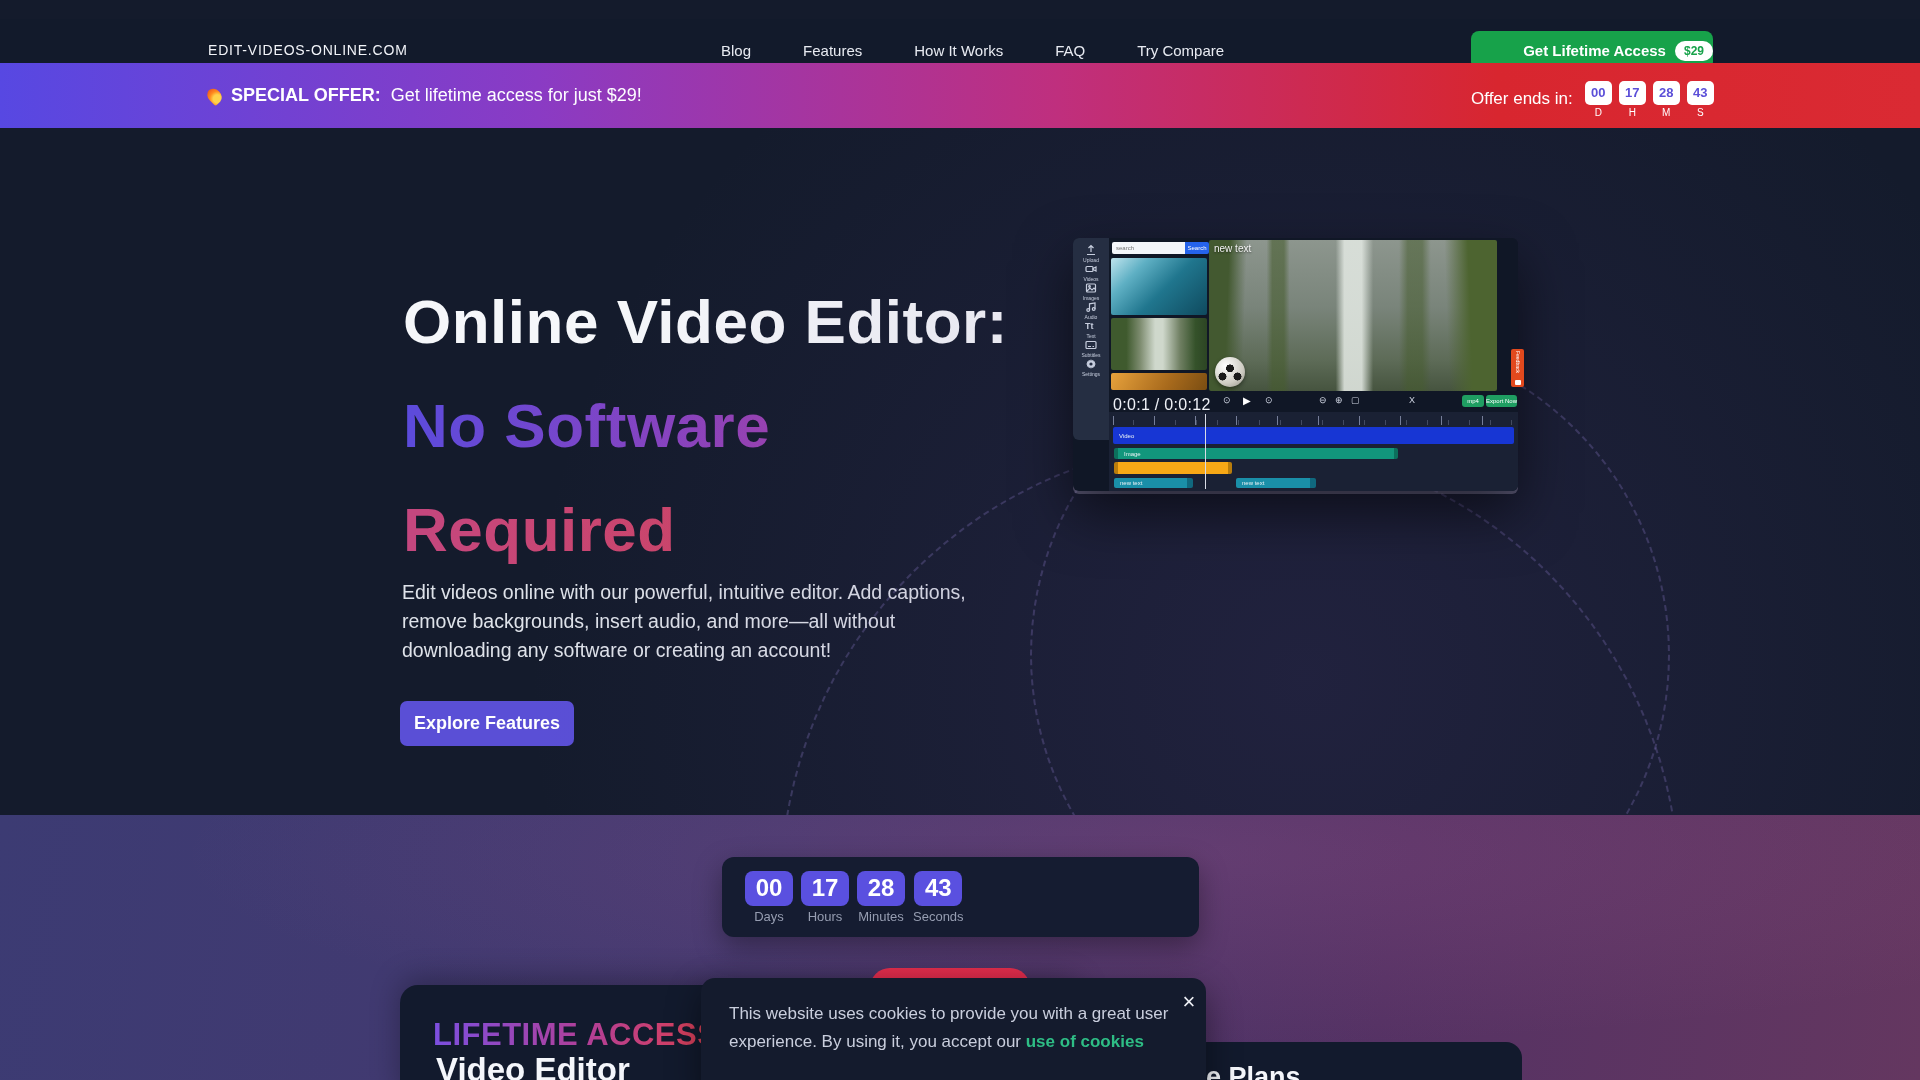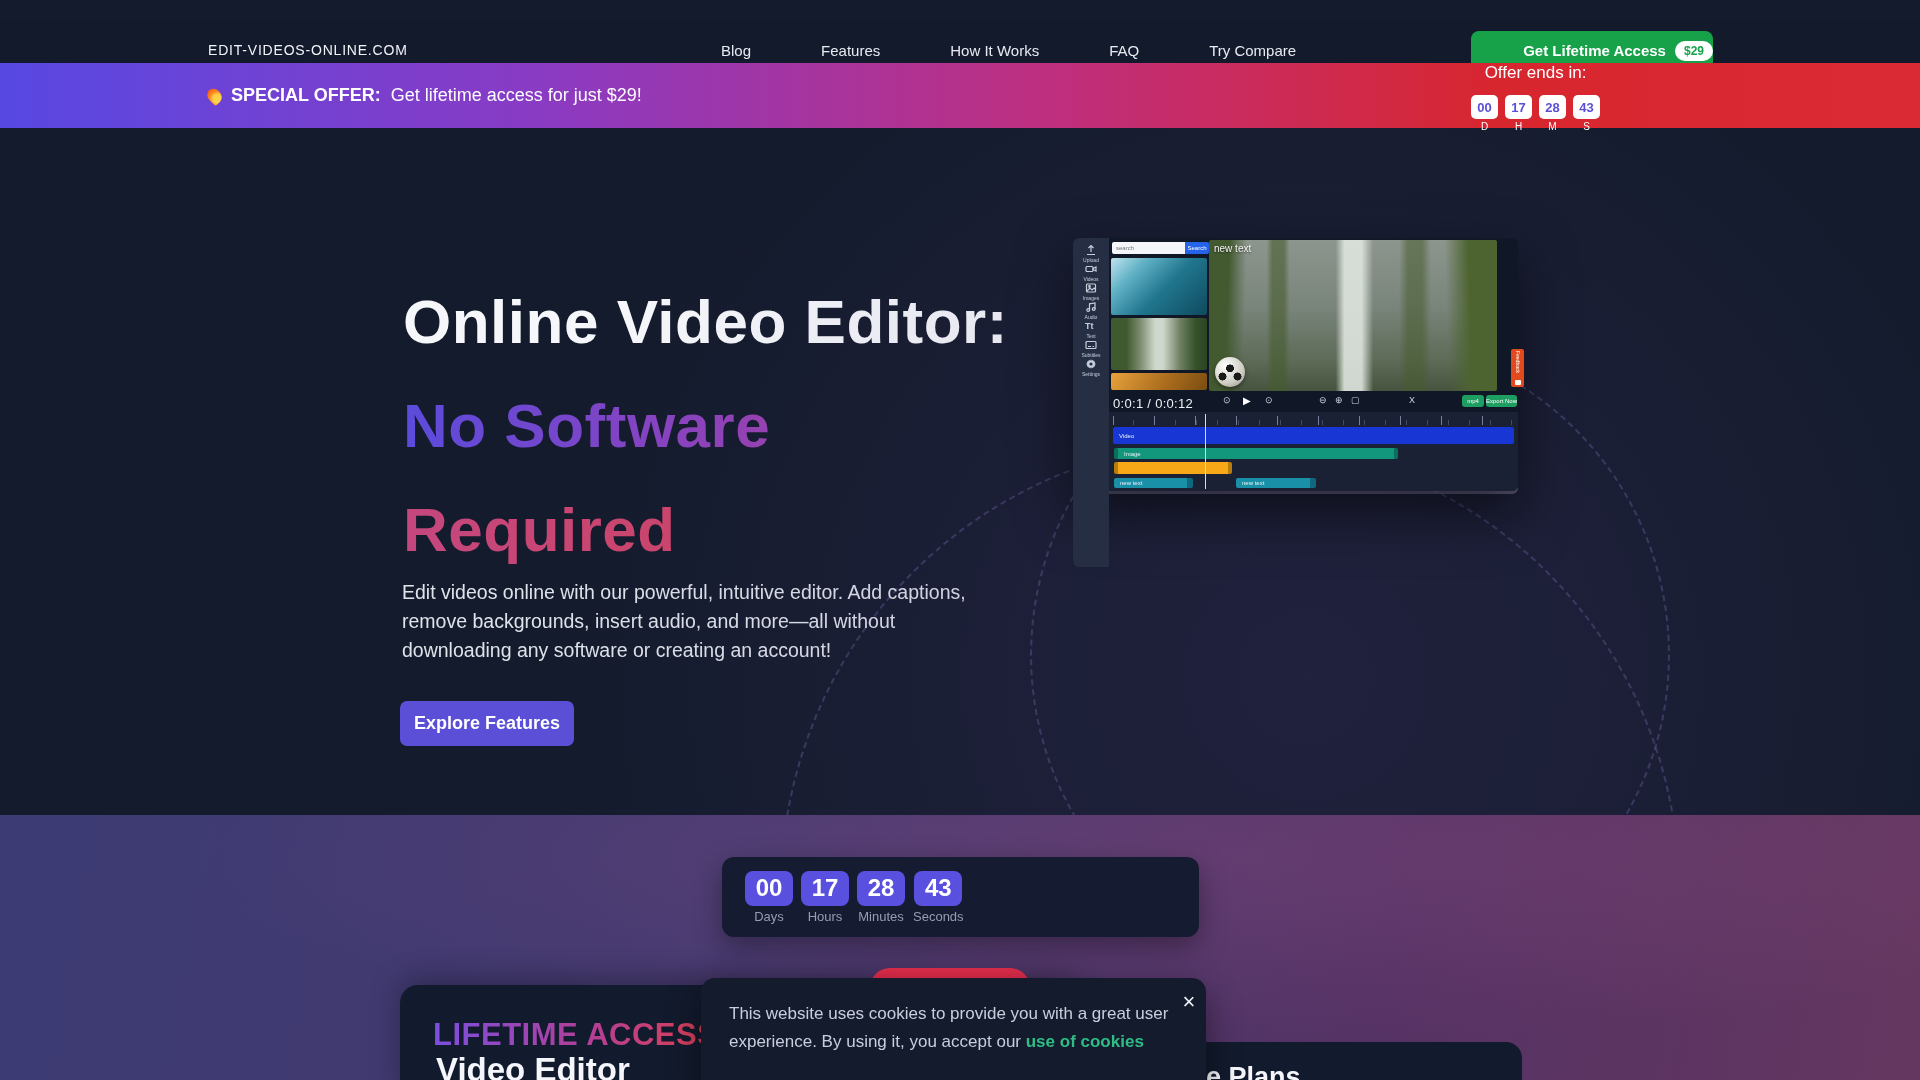--- a/index.html
+++ b/index.html
@@ -6,54 +6,54 @@
   html,body { width:1920px; height:1080px; }
   body {
     position:relative; overflow:hidden;
     background:#141b2c;
     font-family:"Liberation Sans", sans-serif;
     color:#eef1f7;
   }
   
   .navbar{position:absolute;left:0;top:0;width:1920px;height:63px;background:#121a2b;z-index:30;margin-top:19px;}
   .nav-logo{position:absolute;left:208px;top:23px;font-size:14px;letter-spacing:.8px;color:#f2f4f9;font-weight:400;}
-  .nav-links{position:absolute;left:721px;top:0;height:63px;display:flex;align-items:center;gap:70px;}
+  .nav-links{position:absolute;left:721px;top:0;height:63px;display:flex;align-items:center;gap:52px;}
   .nav-link{font-size:15px;color:#e8ebf2;cursor:pointer;white-space:nowrap;}
   .nav-cta{position:absolute;left:1471px;top:12px;width:242px;height:39px;background:#17a24a;border:none;border-radius:8px;display:flex;align-items:center;justify-content:flex-end;gap:9px;cursor:pointer;}
   .nav-cta-label{color:#fff;font-size:15px;font-weight:bold;}
   .nav-cta-badge{background:#fff;color:#17a24a;font-size:12px;font-weight:bold;border-radius:999px;padding:3px 9px;}
   
   .offer-banner{position:absolute;left:0;top:63px;width:1920px;height:65px;z-index:30;
     background:linear-gradient(90deg,#5748e2 0%,#8a3bc4 28%,#bf2f7e 55%,#d8262f 78%,#da2a33 100%);}
   .offer-left{position:absolute;left:208px;top:0;height:65px;display:flex;align-items:center;gap:10px;}
   .flame{width:13px;height:16px;background:radial-gradient(circle at 50% 75%,#ffd24a 0 30%,#ff8a1e 55%,#e8491f 100%);border-radius:50% 50% 50% 2px;transform:rotate(-45deg);}
   .offer-bold{font-size:18px;font-weight:bold;color:#fff;}
   .offer-msg{font-size:18px;color:#fdfdff;}
-  .offer-right{position:absolute;left:1471px;top:0;height:72px;display:flex;align-items:center;gap:12px;flex-direction:column;}
+  .offer-right{position:absolute;left:1471px;top:0;height:72px;display:flex;align-items:center;gap:12px;}
   .offer-ends{font-size:17px;color:#fff;}
   .mini-count{display:flex;gap:7px;}
   .mini-cell{display:flex;flex-direction:column;align-items:center;gap:2px;}
   .mini-box{width:27px;height:24px;background:#fff;border-radius:5px;display:flex;align-items:center;justify-content:center;font-size:13px;font-weight:bold;color:#5b4fd8;}
   .mini-unit{font-size:10px;color:#fff;}
   
   .hero{position:absolute;left:0;top:128px;width:1920px;height:687px;background:#141b2c;overflow:hidden;}
   .hero::after{content:"";position:absolute;inset:0;background:radial-gradient(circle at 68% 80%,rgba(84,60,134,.20),transparent 55%);}
   .dashed-circle{position:absolute;border:2px dashed rgba(150,132,216,.28);border-radius:50%;}
   .circle-1{left:1030px;top:207px;width:640px;height:640px;}
   .circle-2{left:780px;top:312px;width:900px;height:900px;}
   .hero-title{position:absolute;left:403px;top:142px;font-size:62px;font-weight:bold;line-height:104px;letter-spacing:.5px;}
   .hero-title .l1{color:#f5f7fa;}
   .grad-text{-webkit-background-clip:text;background-clip:text;color:transparent;}
   .hero-title .l2{background-image:linear-gradient(90deg,#5b4bdc,#8a43c0 45%,#c23f8e);}
   .hero-title .l3{background-image:linear-gradient(90deg,#c4477f,#d84352);}
   .hero-desc{position:absolute;left:402px;top:450px;width:590px;font-size:19.5px;line-height:29px;color:#dfe3ea;}
   .hero-cta{position:absolute;left:400px;top:573px;width:174px;height:45px;background:#5a4fd6;color:#fff;border:none;border-radius:7px;font-size:18px;font-weight:600;font-family:inherit;cursor:pointer;}
   
   .editor{position:absolute;left:1073px;top:238px;width:445px;height:253px;background:#101726;border-radius:6px;box-shadow:0 22px 55px rgba(0,0,0,.55),0 3px 0 rgba(205,195,235,.35);z-index:5;}
-  .ed-sidebar{position:absolute;left:0;top:0;width:36px;height:329px;background:#252e42;border-radius:6px 0 0 6px;display:flex;flex-direction:column;align-items:center;padding-top:6px;gap:0;}
+  .ed-sidebar{position:absolute;left:0;top:0;width:36px;height:202px;background:#252e42;border-radius:6px 0 0 6px;display:flex;flex-direction:column;align-items:center;padding-top:6px;gap:0;}
   .ed-side-item{display:flex;flex-direction:column;align-items:center;gap:1px;cursor:pointer;}
   .ed-side-item svg{display:block;}
   .ed-side-label{font-size:5px;color:#c7cede;}
   .ed-search-input{position:absolute;left:39px;top:4px;width:73px;height:12px;background:#f4f6fa;border:none;border-radius:2px 0 0 2px;font-size:6px;padding:0 4px;color:#333;}
   .ed-search-btn{position:absolute;left:112px;top:4px;width:24px;height:12px;background:#2563eb;color:#fff;border:none;border-radius:0 2px 2px 0;font-size:6px;cursor:pointer;font-family:inherit;}
   .thumb{position:absolute;left:38px;width:96px;border-radius:2px;cursor:pointer;}
   .thumb-1{top:20px;height:57px;background:linear-gradient(135deg,#bfe4ee 0%,#5fb0c4 25%,#20768e 55%,#0f4a5e 100%);}
   .thumb-2{top:80px;height:52px;background:linear-gradient(90deg,#3f5a2e 0 16%,#7b8a6d 30%,#cfd8cc 46% 54%,#6f7f62 72%,#35522a 88%,#2c4524 100%);}
   .thumb-3{top:135px;height:17px;background:linear-gradient(120deg,#e8a23c,#a86a1c 60%,#7a4d12);}
   .ed-preview{position:absolute;left:136px;top:2px;width:288px;height:151px;border-radius:2px;overflow:hidden;cursor:pointer;
@@ -68,21 +68,21 @@
     background:
       radial-gradient(circle at 50% 38%,#1a1a1a 0 16%,transparent 17%),
       radial-gradient(circle at 25% 65%,#1a1a1a 0 13%,transparent 14%),
       radial-gradient(circle at 75% 65%,#1a1a1a 0 13%,transparent 14%),
       radial-gradient(circle at 35% 30%,#ffffff,#cfcdc4 60%,#8f8d84 100%);
     box-shadow:0 2px 4px rgba(0,0,0,.4);}
   .ed-feedback{position:absolute;left:438px;top:111px;width:13px;height:38px;background:#e2491d;border-radius:2px;display:flex;flex-direction:column;align-items:center;justify-content:space-between;padding:2px 0;cursor:pointer;}
   .ed-feedback span{writing-mode:vertical-rl;font-size:5px;color:#fff;}
   .ed-feedback i{width:6px;height:5px;background:#fff;border-radius:1px;}
   .ed-toolbar{position:absolute;left:36px;top:155px;width:409px;height:18px;}
-  .ed-time{position:absolute;left:4px;top:3px;font-size:13px;color:#eef1f7;letter-spacing:.3px;}
+  .ed-time{position:absolute;left:4px;top:3px;font-size:16px;color:#eef1f7;letter-spacing:.3px;}
   .ed-tool-ic{position:absolute;top:2px;font-size:9px;color:#cdd3e0;cursor:pointer;}
   .ic-rec{left:114px;} .ic-play{left:134px;font-size:10px;color:#fff;} .ic-rec2{left:156px;}
   .ic-zout{left:210px;} .ic-zin{left:226px;} .ic-fit{left:242px;} .ic-del{left:300px;}
   .ed-format{position:absolute;left:353px;top:2px;width:22px;height:12px;background:#1f9e62;color:#fff;border:none;border-radius:3px;font-size:6px;cursor:pointer;font-family:inherit;}
   .ed-export{position:absolute;left:377px;top:2px;width:31px;height:12px;background:#1f9e62;color:#fff;border:none;border-radius:3px;font-size:6px;cursor:pointer;font-family:inherit;}
   .ed-timeline{position:absolute;left:36px;top:174px;width:409px;height:79px;background:#1a2134;border-radius:0 0 6px 0;}
   .ed-ruler{position:absolute;left:4px;top:2px;width:401px;height:11px;cursor:pointer;
     background:
       repeating-linear-gradient(90deg,#767e99 0 1px,transparent 1px 41px),
       repeating-linear-gradient(90deg,rgba(118,126,153,.45) 20px,rgba(118,126,153,.45) 21px,transparent 21px 41px);

